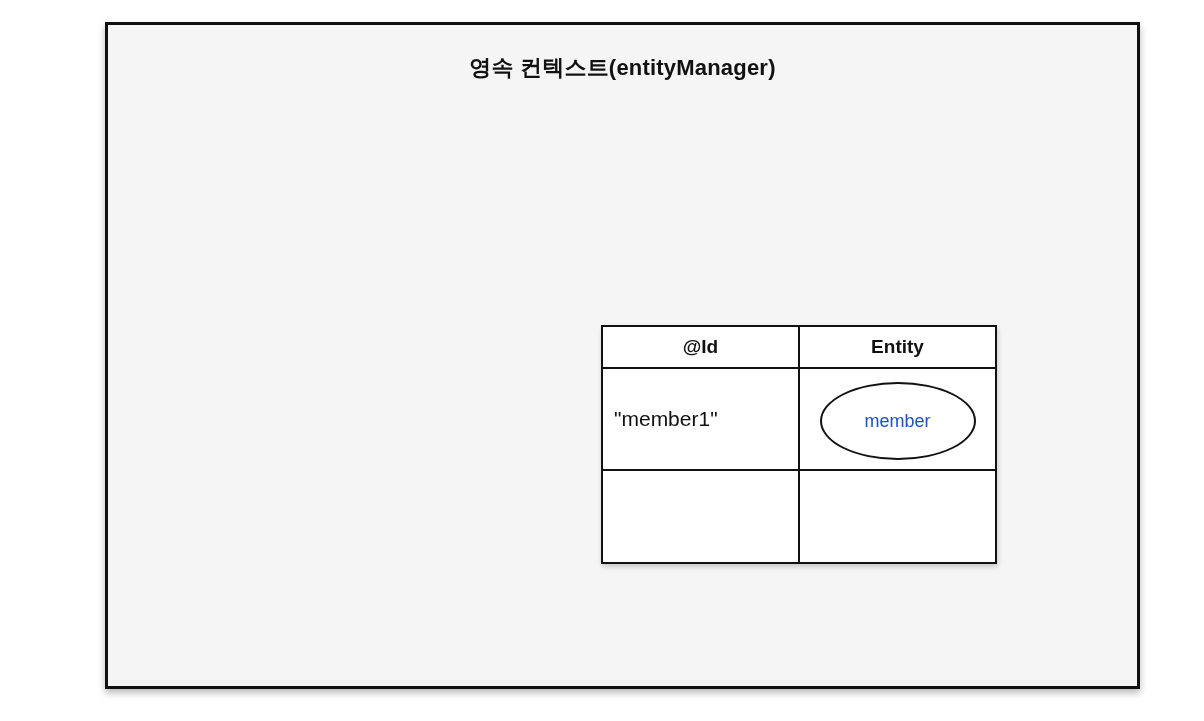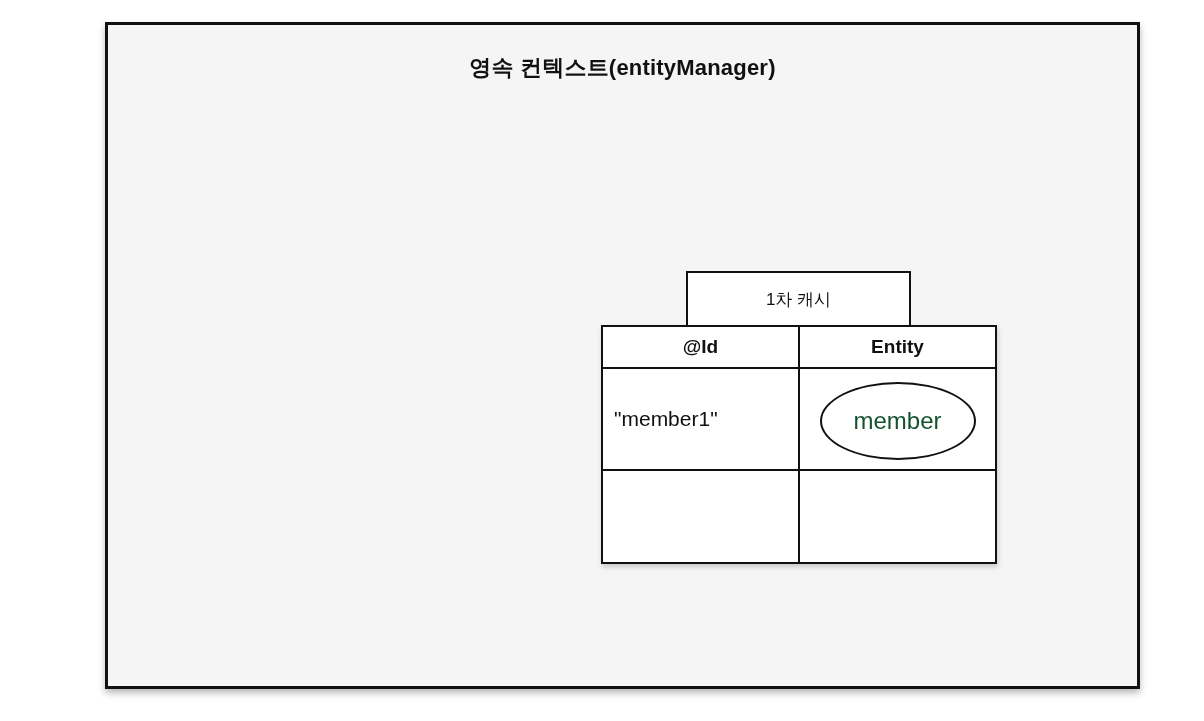--- a/index.html
+++ b/index.html
@@ -95,35 +95,32 @@
   .entity-ellipse {
     width: 152px;
     height: 74px;
     margin: 4px auto 0 auto;
     border: 2px solid #111111;
     border-radius: 50%;
     background: #ffffff;
     display: flex;
     align-items: center;
     justify-content: center;
-    font-size: 24px;
-    color: #14532d;
+    font-size: 18px;
+    color: #1d4ed8;
   }
 </style>
 </head>
 <body>
 
 <div class="page">
   <div class="canvas">
 
     <div class="diagram-title">영속 컨텍스트(entityManager)</div>
 
-    <div class="cache-label">
-      <span>1차 캐시</span>
-    </div>
 
     <table class="cache-table">
       <thead>
         <tr>
           <th>@Id</th>
           <th>Entity</th>
         </tr>
       </thead>
       <tbody>
         <tr>

